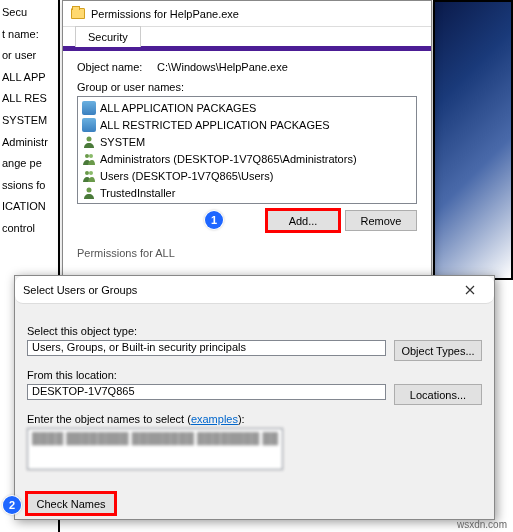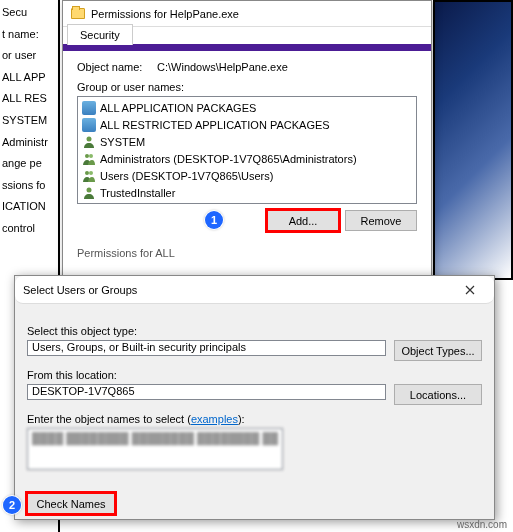--- a/index.html
+++ b/index.html
@@ -7,21 +7,21 @@
   .bg-left { position: absolute; left: 0; top: 0; width: 60px; height: 532px; background: #fff; border-right: 2px solid #000; padding: 4px 2px; line-height: 1.6; color: #000; overflow: hidden; }
   .bg-left div { white-space: nowrap; margin-bottom: 4px; }
   .bg-right { position: absolute; right: 0; top: 0; width: 80px; height: 280px;
     background: linear-gradient(135deg, #0a1a4a 0%, #1a3a7a 30%, #4a6aaa 60%, #fff 100%);
     border: 2px solid #000; }
 
   .win1 { position: absolute; left: 62px; top: 0; width: 370px; height: 280px; background: #fff; border: 1px solid #888; box-shadow: 2px 2px 8px rgba(0,0,0,0.3); }
   .titlebar { height: 26px; background: #fff; border-bottom: 1px solid #ddd; display: flex; align-items: center; padding: 0 8px; }
   .folder-icon { width: 14px; height: 11px; background: #ffd970; border: 1px solid #d4a020; border-radius: 1px 1px 0 0; margin-right: 6px; position: relative; }
   .folder-icon::before { content: ''; position: absolute; top: -3px; left: 0; width: 6px; height: 3px; background: #ffd970; border: 1px solid #d4a020; border-bottom: none; }
-  .tabbar { height: 24px; border-bottom: 7px solid #4c1d95; padding-left: 4px; display: flex; align-items: flex-end; }
+  .tabbar { height: 24px; border-bottom: 5px solid #4c1d95; padding-left: 12px; display: flex; align-items: flex-end; }
   .tab { background: #fff; border: 1px solid #ccc; border-bottom: none; padding: 4px 12px; position: relative; top: 1px; }
   .body1 { padding: 10px 14px; }
   .row { display: flex; align-items: center; margin-bottom: 8px; }
   .row .lab { width: 80px; }
   .listbox { border: 1px solid #828790; background: #fff; height: 108px; padding: 2px; overflow: hidden; text-align: center; }
   .li { display: flex; align-items: center; height: 17px; padding: 0 2px; }
   .ic { width: 14px; height: 14px; margin-right: 4px; display: inline-flex; align-items: center; justify-content: center; }
   .ic-pkg { background: linear-gradient(#6ab0e0,#3a80c0); border-radius: 2px; }
   .btnrow { display: flex; justify-content: flex-end; gap: 6px; margin-top: 6px; }
   .btn { min-width: 72px; height: 21px; background: #e1e1e1; border: 1px solid #adadad; padding: 0 10px; cursor: pointer; display: inline-flex; align-items: center; justify-content: center; }

